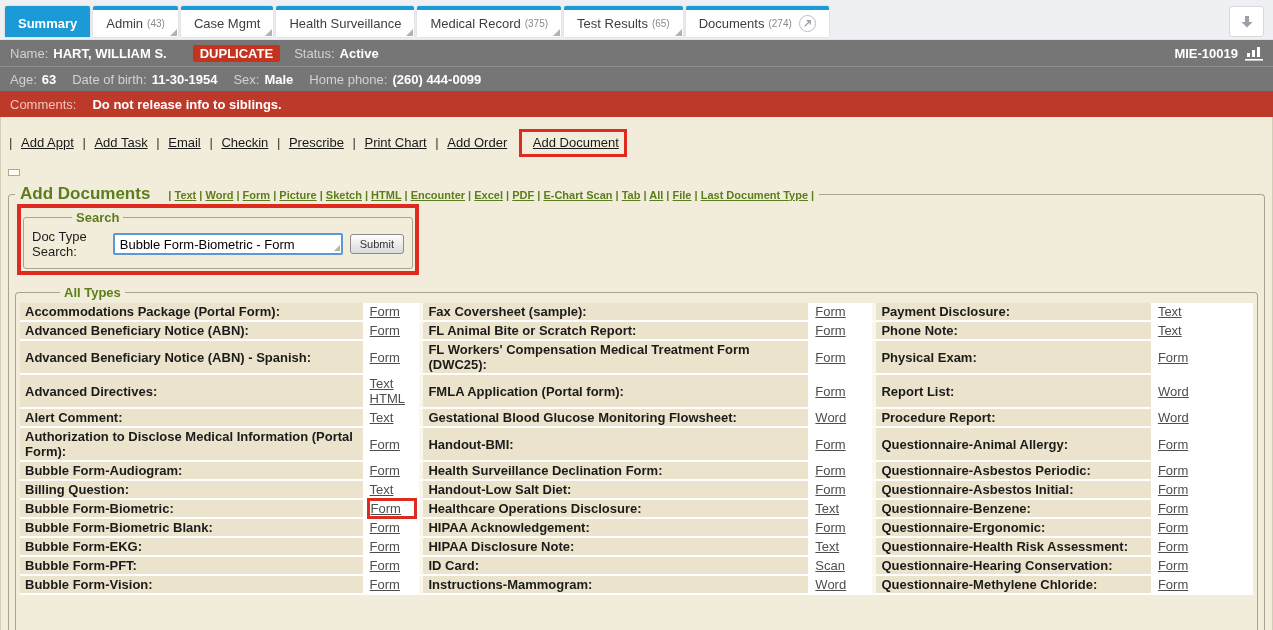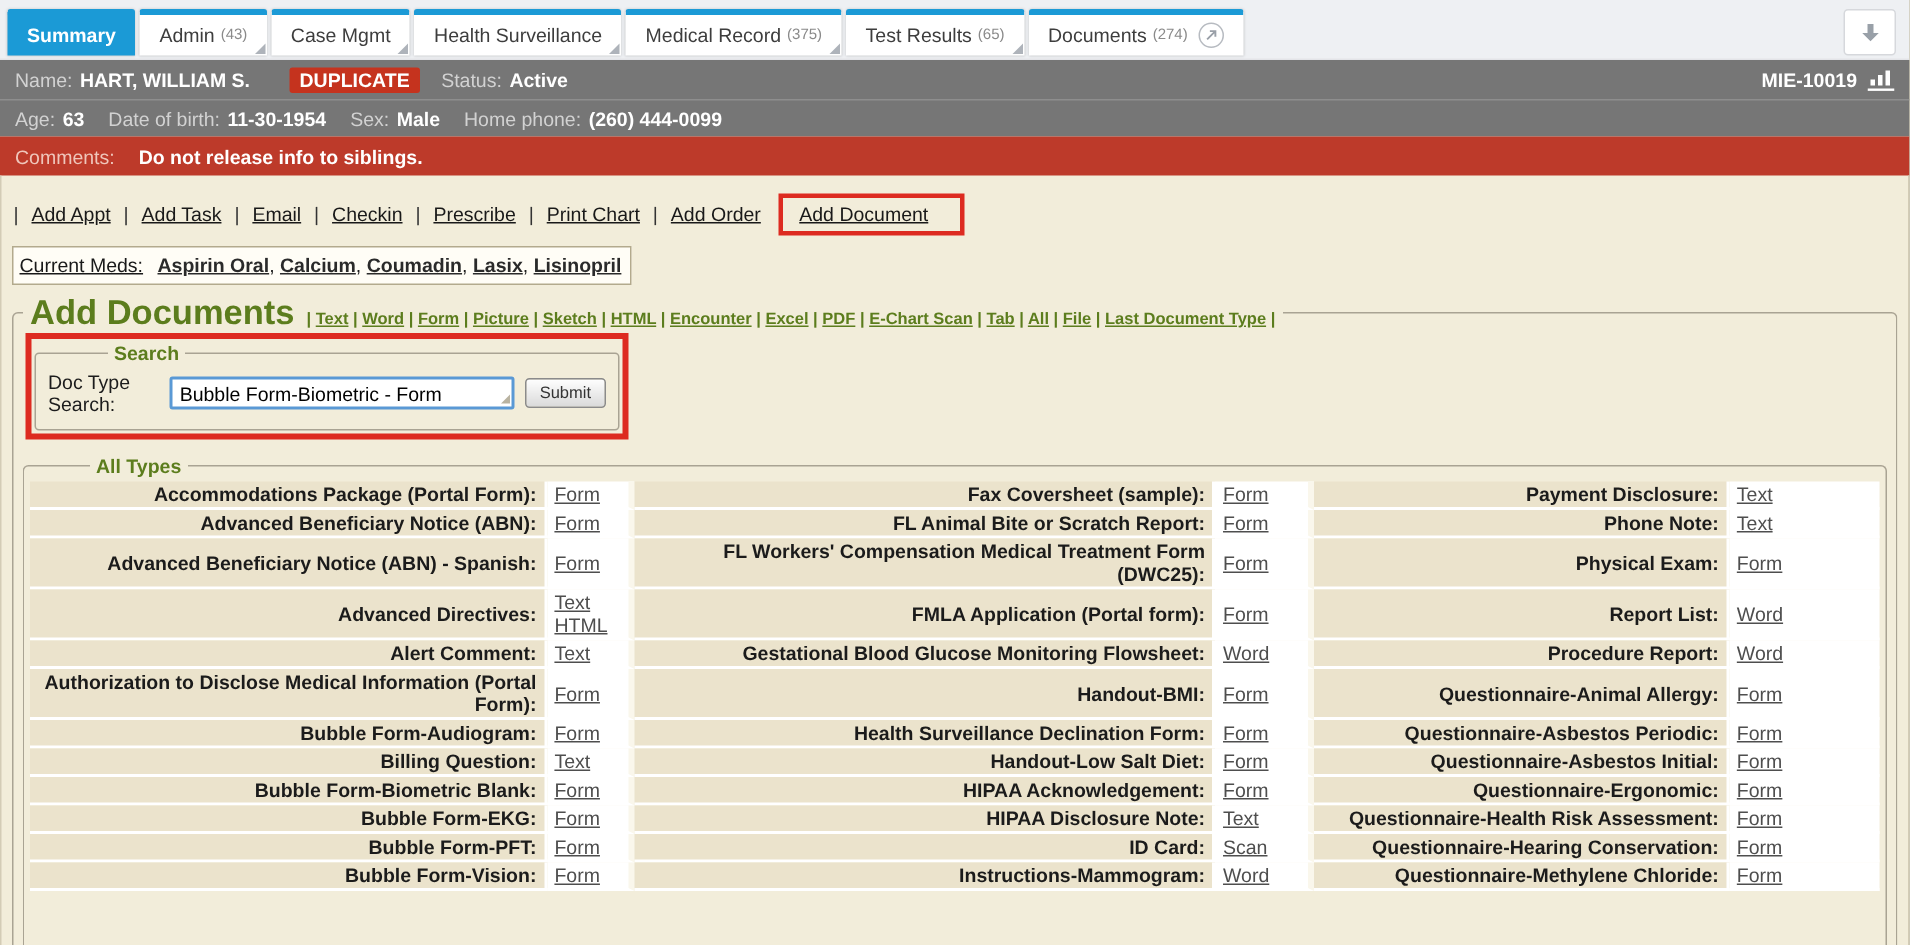--- a/index.html
+++ b/index.html
@@ -50,36 +50,36 @@
     font-weight:bold; margin:0 14px 0 10px;
   }
   .name-right { margin-left:auto; display:flex; align-items:center; gap:7px; font-weight:bold; }
   .comments-bar .clabel { color:#efc6bb; margin-right:16px; }
   .comments-bar .cval { font-weight:bold; }
   
   .content { position:relative; padding:12px 6px 0 6px; height:513px;
     border-left:1px solid #d3ccb6; border-right:1px solid #d3ccb6; }
   .actions { margin:0 0 7px 2px; color:#333; white-space:nowrap; }
   .actions a { color:#191919; text-decoration:underline; margin:0 5px; cursor:pointer; }
-  .hl-red { border:3px solid #dd2b20; padding:3px 16px 4px 6px; display:inline-block; margin-left:3px; }
+  .hl-red { border:3px solid #dd2b20; padding:3px 0 4px 6px; display:inline-block; margin-left:3px; }
   .ameds {
     display:inline-block; background:#fffdf6; border:1px solid #b3aa8d;
     padding:2px 6px 3px 4px; margin-left:1px;
   }
   .ameds .arow { display:flex; line-height:19px; align-items:baseline; }
   .ameds .rlabel { width:92px; flex:0 0 92px; }
   .ameds .rlabel a { color:#191919; text-decoration:underline; cursor:pointer; }
   .allergy-val { background:#bd3a2a; color:#fff; font-weight:bold; text-decoration:underline; padding:0 4px 1px 4px; cursor:pointer; }
   .med-link { color:#2a2a2a; font-weight:bold; text-decoration:underline; cursor:pointer; }
   
   fieldset { border:1px solid #a9a393; border-radius:4px; margin:0; }
   .fs-title { color:#5c7d1d; font-weight:bold; }
   fieldset.add-docs { margin:5px 1px 0 1px; padding:0 6px 6px 6px; border-bottom:none; height:460px; }
   legend.adlegend { display:flex; align-items:baseline; gap:4px; padding:0 5px; }
-  legend.adlegend .fs-title { font-size:23px; margin-right:4px; }
+  legend.adlegend .fs-title { font-size:17px; margin-right:14px; }
   .doc-link { color:#5c7d1d; font-weight:bold; font-size:11px; text-decoration:underline; cursor:pointer; }
   .doc-sep { color:#5c7d1d; font-size:11px; font-weight:bold; }
   .search-redbox { display:inline-block; border:4px solid #dd2b20; margin:0 0 8px 2px; }
   fieldset.search { width:390px; margin:2px; padding:1px 8px 9px 8px; border-radius:3px; }
   fieldset.search legend, fieldset.all-types legend { font-size:13px; padding:0 4px;margin-left:40px; }
   .search-row { display:flex; align-items:center; gap:7px; margin-top:3px; }
   .inputwrap { position:relative; display:inline-block; }
   #doctype {
     width:230px; height:22px; border:2px solid #5a99d5; border-radius:2px;
     font:13px "Liberation Sans", sans-serif; padding:1px 5px; outline:none;
@@ -90,21 +90,21 @@
   }
   .submit-btn {
     font:11px "Liberation Sans", sans-serif; color:#333; padding:3px 9px;
     background:linear-gradient(#fefefe,#dadada); border:1px solid #8b8b8b;
     border-radius:3px; cursor:pointer;
   }
   fieldset.all-types { margin-top:2px; padding:2px 4px 0 4px; border-bottom:none; height:358px; overflow:hidden; }
   
   table.types { border-collapse:separate; border-spacing:0; width:100%; table-layout:fixed; margin-top:1px; }
   table.types td { padding:1px 5px; line-height:15px; border-bottom:2px solid #fff; vertical-align:middle; }
-  td.tlabel { background:#ebe3cc; font-weight:bold; color:#1b1b1b; border-right:2px solid #fff;text-align:right; }
+  td.tlabel { background:#ebe3cc; font-weight:bold; color:#1b1b1b; border-right:2px solid #fff; }
   td.tlink  { background:#fff; border-right:4px solid #faf7ec; }
   td.tlink.last { border-right:none; }
   a.type-link { color:#4e4e4e; text-decoration:underline; cursor:pointer; display:inline-block; }
   .stack a.type-link { display:block; }
   .red-outline { outline:3px solid #dd2b20; padding:0 13px 0 1px; }
 </style>
 </head>
 <body>
 
 <div class="tabbar">
@@ -180,24 +180,20 @@
 <div class="bar comments-bar">
   <span class="clabel">Comments:</span>
   <span class="cval">Do not release info to siblings.</span>
 </div>
 
 <div class="content">
 
   <div class="actions">| <a class="action">Add Appt</a> | <a class="action">Add Task</a> | <a class="action">Email</a> | <a class="action">Checkin</a> | <a class="action">Prescribe</a> | <a class="action">Print Chart</a> | <a class="action">Add Order</a> <span class="hl-red"><a class="action">Add Document</a></span></div>
 
   <div class="ameds">
-    <div class="arow">
-      <span class="rlabel"><a>Current Meds:</a></span>
-      <span><a class="med-link">Aspirin Oral</a>, <a class="med-link">Calcium</a>, <a class="med-link">Coumadin</a>, <a class="med-link">Lasix</a>, <a class="med-link">Lisinopril</a></span>
-    </div>
   </div>
 
   <fieldset class="add-docs">
     <legend class="adlegend">
       <span class="fs-title">Add Documents</span>
       <span><span class="doc-sep">| </span><a class="doc-link">Text</a><span class="doc-sep"> | </span><a class="doc-link">Word</a><span class="doc-sep"> | </span><a class="doc-link">Form</a><span class="doc-sep"> | </span><a class="doc-link">Picture</a><span class="doc-sep"> | </span><a class="doc-link">Sketch</a><span class="doc-sep"> | </span><a class="doc-link">HTML</a><span class="doc-sep"> | </span><a class="doc-link">Encounter</a><span class="doc-sep"> | </span><a class="doc-link">Excel</a><span class="doc-sep"> | </span><a class="doc-link">PDF</a><span class="doc-sep"> | </span><a class="doc-link">E-Chart Scan</a><span class="doc-sep"> | </span><a class="doc-link">Tab</a><span class="doc-sep"> | </span><a class="doc-link">All</a><span class="doc-sep"> | </span><a class="doc-link">File</a><span class="doc-sep"> | </span><a class="doc-link">Last Document Type</a><span class="doc-sep"> | </span></span>
     </legend>
 
     <div class="search-redbox">
       <fieldset class="search">
@@ -286,20 +282,28 @@
             </tr>
             <tr>
               <td class="tlabel">Billing Question:</td>
               <td class="tlink"><a class="type-link">Text</a></td>
               <td class="tlabel">Handout-Low Salt Diet:</td>
               <td class="tlink"><a class="type-link">Form</a></td>
               <td class="tlabel">Questionnaire-Asbestos Initial:</td>
               <td class="tlink last"><a class="type-link">Form</a></td>
             </tr>
             <tr>
+              <td class="tlabel">Bubble Form-Biometric:</td>
+              <td class="tlink"><span class="red-outline"><a class="type-link">Form</a></span></td>
+              <td class="tlabel">Healthcare Operations Disclosure:</td>
+              <td class="tlink"><a class="type-link">Text</a></td>
+              <td class="tlabel">Questionnaire-Benzene:</td>
+              <td class="tlink last"><a class="type-link">Form</a></td>
+            </tr>
+            <tr>
               <td class="tlabel">Bubble Form-Biometric Blank:</td>
               <td class="tlink"><a class="type-link">Form</a></td>
               <td class="tlabel">HIPAA Acknowledgement:</td>
               <td class="tlink"><a class="type-link">Form</a></td>
               <td class="tlabel">Questionnaire-Ergonomic:</td>
               <td class="tlink last"><a class="type-link">Form</a></td>
             </tr>
             <tr>
               <td class="tlabel">Bubble Form-EKG:</td>
               <td class="tlink"><a class="type-link">Form</a></td>

